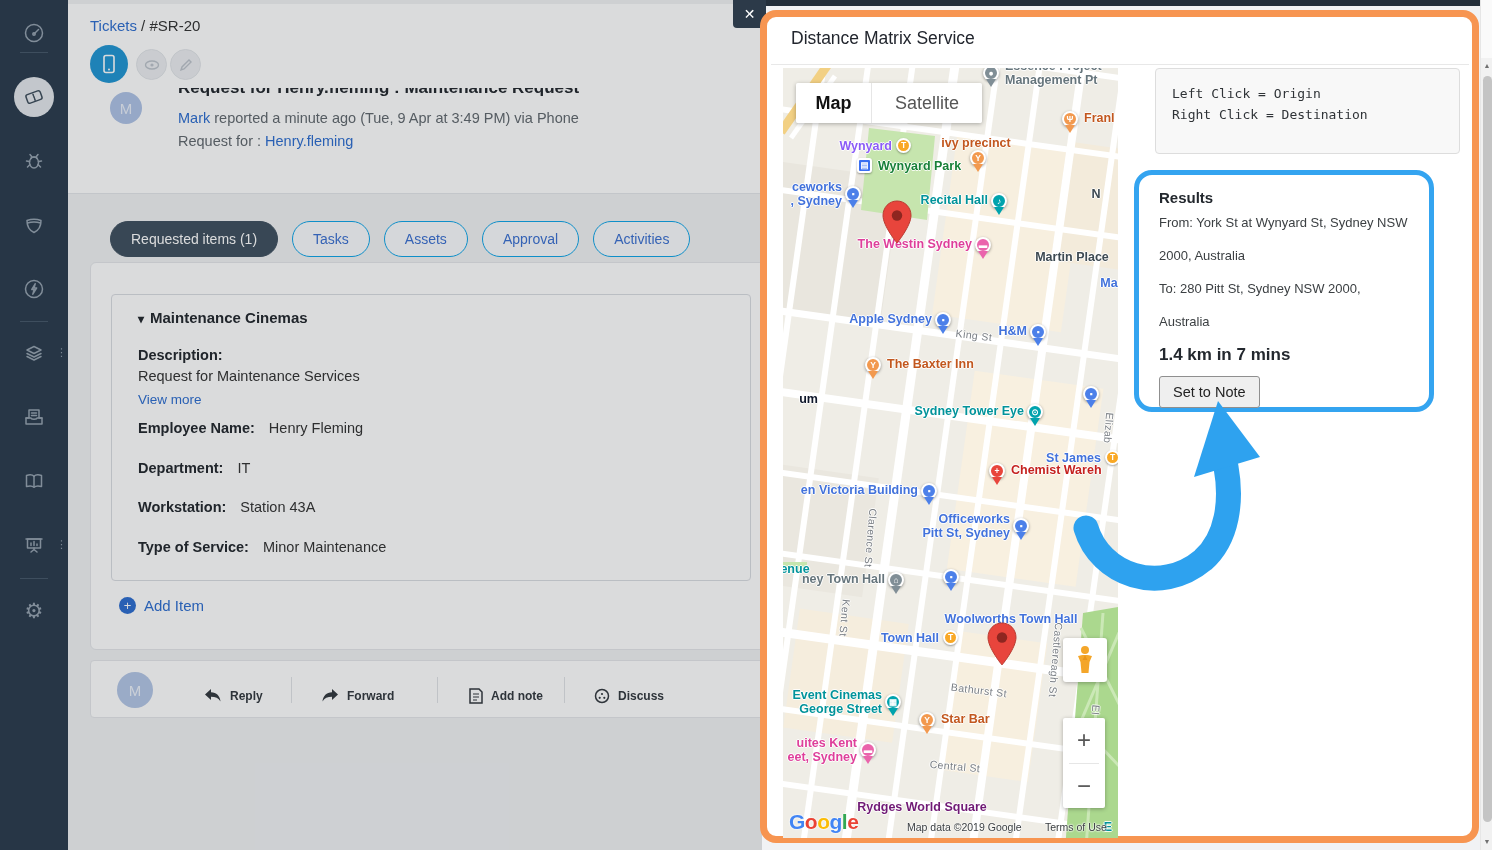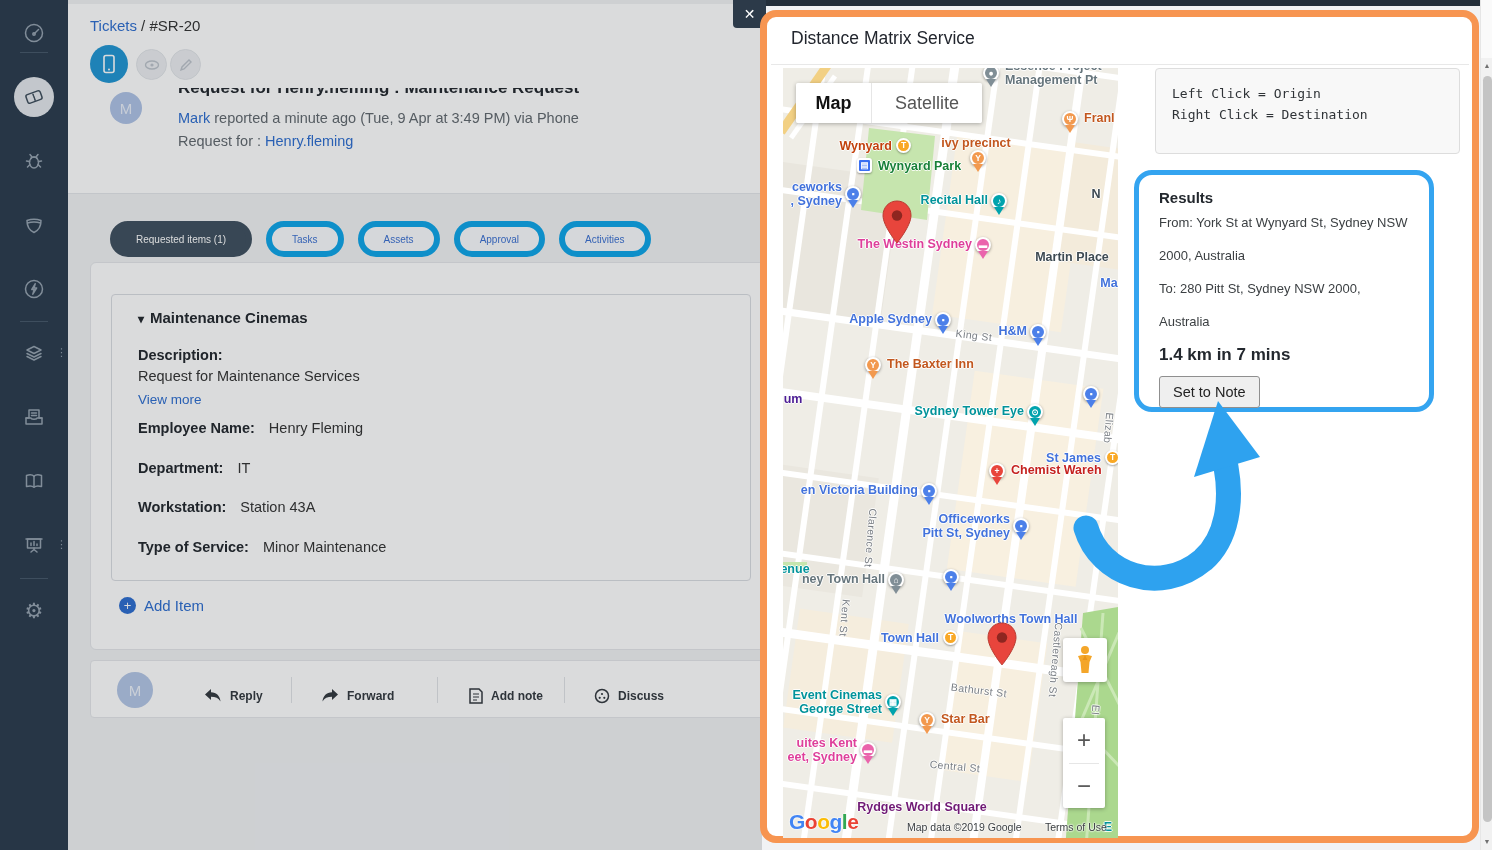--- a/index.html
+++ b/index.html
@@ -30,22 +30,22 @@
   #title-clip{position:absolute;left:110px;top:84px;width:560px;height:12px;overflow:hidden;}
   #title-clip span{display:block;margin-top:-10px;font-weight:bold;font-size:17px;color:#23282e;white-space:nowrap;}
   #avatar-hdr{position:absolute;left:42px;top:88px;width:32px;height:32px;border-radius:50%;background:#AFC3E6;
               color:#E9EFF9;font-size:15px;display:flex;align-items:center;justify-content:center;}
   #meta-line{position:absolute;left:110px;top:106px;font-size:14.5px;color:#62696f;}
   #meta-line .lnk{color:#2E6ED0;}
   #request-line{position:absolute;left:110px;top:129px;font-size:14.5px;color:#62696f;}
   #request-line .lnk{color:#2E6ED0;}
 
   #tabs{position:absolute;left:42px;top:221px;display:flex;gap:14px;}
-  .tab{height:36px;border-radius:18px;display:flex;align-items:center;padding:0 20px;font-size:10px;
-       border:6px solid #0ea5e9;color:#3B70D1;background:#FAFBFD;cursor:pointer;white-space:nowrap;}
+  .tab{height:36px;border-radius:18px;display:flex;align-items:center;padding:0 20px;font-size:14px;
+       border:1px solid #0ea5e9;color:#3B70D1;background:#FAFBFD;cursor:pointer;white-space:nowrap;}
   .tab.active{background:#3F505F;border-color:#3F505F;color:#fff;}
 
   #items-card{position:absolute;left:22px;top:262px;width:700px;height:388px;background:#fff;border:1px solid #E5E7EA;border-radius:6px;}
   #item-box{position:absolute;left:20px;top:31px;width:640px;height:287px;border:1px solid #DADDE2;border-radius:4px;background:#fff;}
   #item-box .hd{position:absolute;left:26px;top:14px;font-size:15px;font-weight:bold;color:#23282e;}
   #item-box .caret{color:#23282e;font-size:12px;margin-right:6px;}
   .fld{position:absolute;left:26px;font-size:14.5px;color:#333;}
   .fld b{color:#23282e;}
   .fld .val{margin-left:14px;color:#333;}
   .lnk-sm{color:#2E6ED0;font-size:13.5px;cursor:pointer;}
@@ -381,21 +381,21 @@
           <div class="poi" style="left: 289px; top: 66px;">
             <div class="pin pin-tail" style="color: rgb(242, 153, 79);">
               <span class="glyph">Ψ</span>
             </div>
             <div class="poi-label side-right" style="color: rgb(194, 87, 30);">Franl</div>
           </div>
           <div class="poi" style="left: 122px; top: 79px;">
             <div class="pin pin-badge" style="color: rgb(249, 168, 37);">
               <span class="glyph">T</span>
             </div>
-            <div class="poi-label side-left on-badge" style="color: #c2410c;">Wynyard</div>
+            <div class="poi-label side-left on-badge" style="color: #8b5cf6;">Wynyard</div>
           </div>
           <div class="poi" style="left: 83px; top: 99px;">
             <div class="pin pin-badge pin-train" style="color: rgb(58, 111, 242);">
               <span class="glyph">▤</span>
             </div>
             <div class="poi-label side-right on-badge" style="color: rgb(24, 128, 56);">Wynyard Park</div>
           </div>
           <div class="poi" style="left: 193px; top: 76px;">
             <div class="poi-label side-center" style="color: rgb(194, 87, 30);">ivy precinct</div>
           </div>
@@ -444,21 +444,21 @@
             </div>
             <div class="poi-label side-left" style="color: rgb(66, 114, 219);">H&amp;M</div>
           </div>
           <div class="poi" style="left: 92px; top: 312px;">
             <div class="pin pin-tail" style="color: rgb(242, 153, 79);">
               <span class="glyph">Y</span>
             </div>
             <div class="poi-label side-right" style="color: rgb(194, 87, 30);">The Baxter Inn</div>
           </div>
           <div class="poi" style="left: 10px; top: 332px;">
-            <div class="poi-label side-center" style="color: #4c1d95;">um</div>
+            <div class="poi-label side-center" style="color: #0f172a; padding-left: 31px;">um</div>
           </div>
           <div class="poi" style="left: 310px; top: 341px;">
             <div class="pin pin-tail" style="color: rgb(76, 128, 233);">
               <span class="glyph">▪</span>
             </div>
           </div>
           <div class="poi" style="left: 254px; top: 359px;">
             <div class="pin pin-tail" style="color: rgb(0, 163, 173);">
               <span class="glyph">⊙</span>
             </div>

